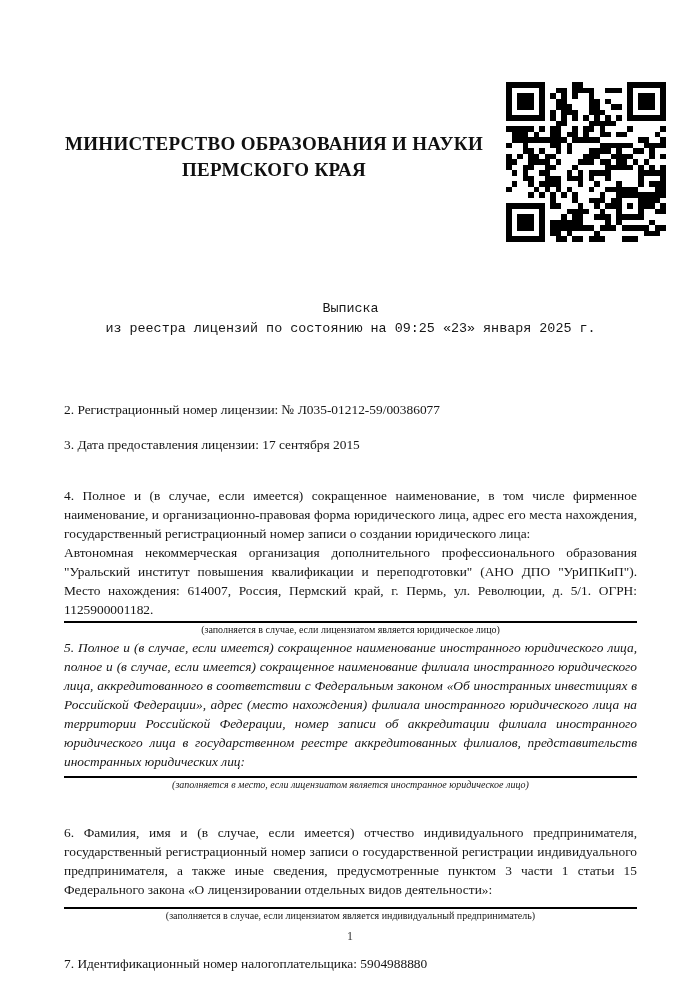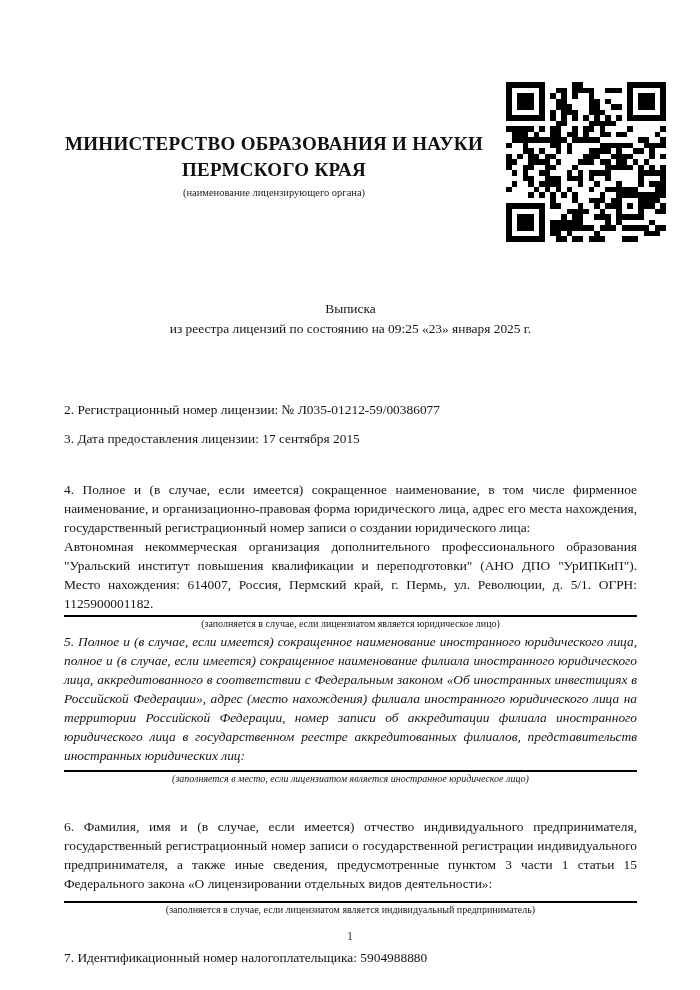--- a/index.html
+++ b/index.html
@@ -23,57 +23,56 @@
   .ministry-caption{
     font-size:10.5px;line-height:13px;margin-top:3px;color:#1c1c1c;
   }
   .qr{
     position:absolute;left:506px;top:82px;width:160px;height:160px;
     shape-rendering:crispEdges;fill:#000;
   }
   
   .doc-title{
     position:absolute;left:64px;top:299px;width:573px;
-    text-align:center;font-size:13.4px;line-height:19.5px;
+    text-align:center;font-size:13.4px;line-height:19.5px;font-family:Liberation Mono, monospace;
   }
   
   .content{
     position:absolute;left:64px;top:368px;width:573px;
     font-size:13.4px;line-height:19px;
   }
   .item-text{text-align:justify;}
   .caption{
     font-size:10px;line-height:13px;text-align:center;color:#161616;
   }
   .rule{
     border:none;border-top:2px solid #000;height:0;margin:2px 0 0 0;
   }
   .mt20{margin-top:32px;}
   .mt17{margin-top:32px;}
   .mt14{margin-top:2px;font-style:italic;}
-  .mt10{margin-top:10px;}
+  .mt10{margin-top:16px;}
   .mt8{margin-top:8px;}
   .mt5{margin-top:5px;}
   .mt2{margin-top:2px;}
   .page-number{
     position:absolute;left:0;top:929px;width:100%;
     text-align:center;font-size:12px;color:#333;
   }
 </style>
 </head>
 <body>
 
 <div class="page">
 
   <div class="ministry">
     <div class="ministry-name">
       <div>МИНИСТЕРСТВО ОБРАЗОВАНИЯ И НАУКИ</div>
       <div>ПЕРМСКОГО КРАЯ</div>
     </div>
-    <div class="ministry-caption">(наименование лицензирующего органа)</div>
   </div>
 
   <svg class="qr" viewBox="0 0 29 29">
       <rect x="0" y="0" width="1" height="1"></rect>
       <rect x="1" y="0" width="1" height="1"></rect>
       <rect x="2" y="0" width="1" height="1"></rect>
       <rect x="3" y="0" width="1" height="1"></rect>
       <rect x="4" y="0" width="1" height="1"></rect>
       <rect x="5" y="0" width="1" height="1"></rect>
       <rect x="6" y="0" width="1" height="1"></rect>

